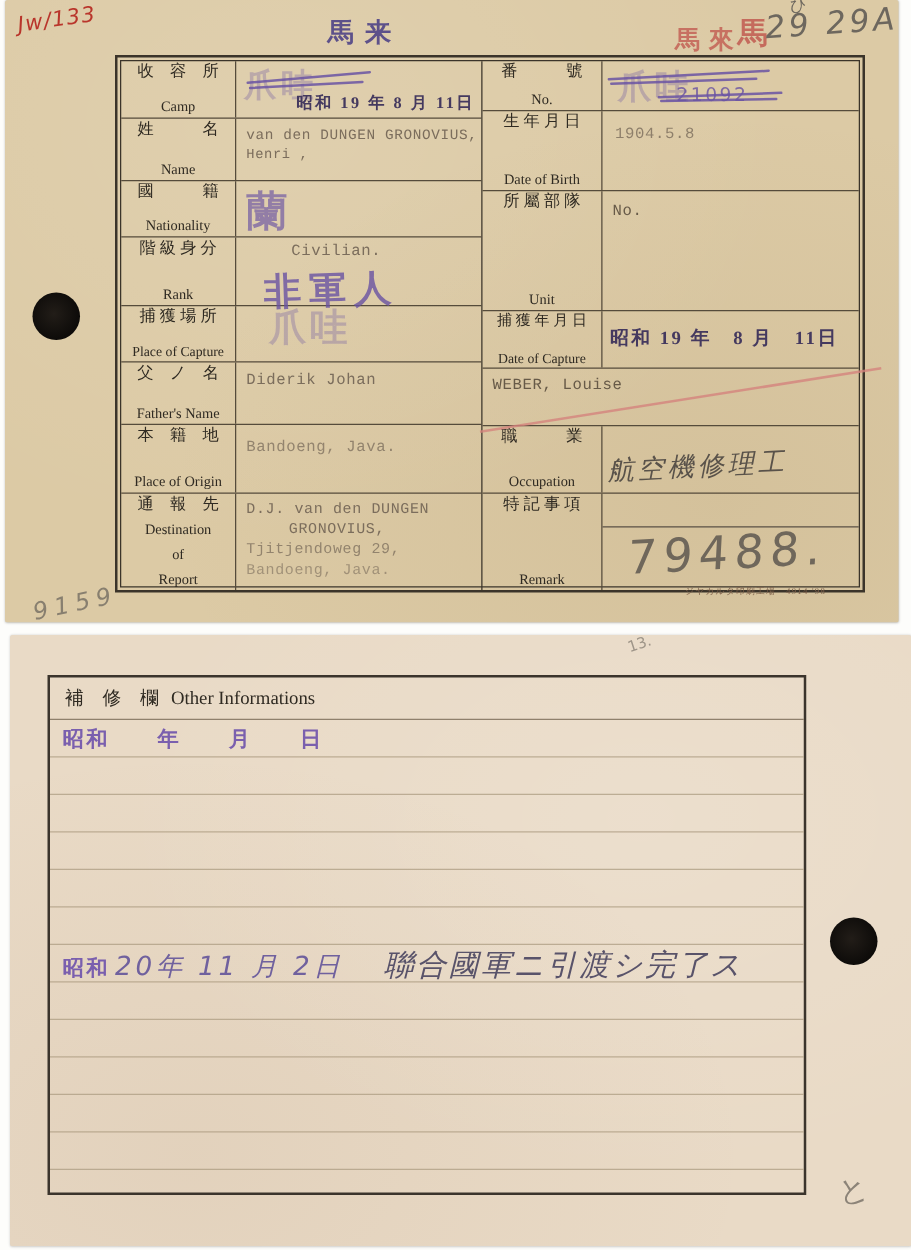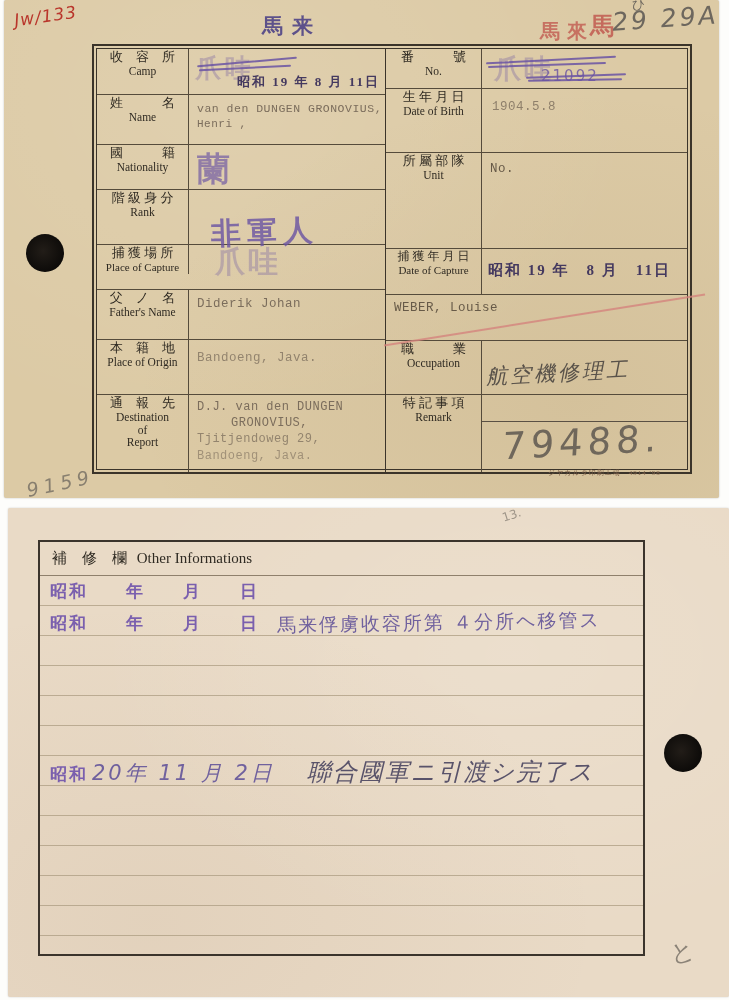--- a/index.html
+++ b/index.html
@@ -39,21 +39,21 @@
   
   .ftable { position:absolute; left:88px; top:44px; width:600px; height:430px;
             border:2px solid #3b342a; padding:2px; }
   .ftable-inner { width:100%; height:100%; border:1px solid #3b342a; display:flex; }
   .half { height:423px; }
   .half-left  { width:289px; }
   .half-right { width:303px; border-left:1px solid #3b342a; }
   .row { display:flex; border-bottom:1px solid #554b3b; }
   .row:last-child { border-bottom:none; }
   .lab { width:92px; border-right:1px solid #554b3b; display:flex; flex-direction:column;
-         align-items:center; justify-content:flex-start; text-align:center; padding:1px; }
+         align-items:center; justify-content:space-between; text-align:center; padding:1px; }
   .half-right .lab { width:96px; }
   .val { flex:1; position:relative; overflow:visible; }
   .label-jp { font-size:13px; color:#2f2a22; line-height:1.15; white-space:nowrap; }
   .label-en { font-size:11.5px; color:#2f2a22; line-height:1.1; white-space:nowrap; }
   .typed { font-family:"Liberation Mono", monospace; font-size:12.5px; color:#7b6d5c;
            letter-spacing:.5px; line-height:1.35; }
   .typed-dk { color:#675a48; }
   .stamp-purple { font-family:"DejaVu Sans", sans-serif; font-weight:bold; color:#6a53a3; }
   .stamp-faint { opacity:.30; }
   .stamp-date { font-family:"Liberation Serif", serif; color:#44395f; letter-spacing:2px;
@@ -123,26 +123,27 @@
             <span class="abs stamp-purple" style="left:8px; top:2px; font-size:33px; opacity:.65;">蘭</span>
           </div>
         </div>
 
         <div class="row" style="height:55px;gap:36px;">
           <div class="lab">
             <span class="label-jp">階 級 身 分</span>
             <span class="label-en">Rank</span>
           </div>
           <div class="val" style="padding:3px 0 0 8px;">
+            <div class="typed">Civilian.</div>
             <span class="abs stamp-purple" style="left:-14px; top:22px; font-size:30px; letter-spacing:6px; opacity:.8; transform:rotate(-2deg); z-index:3;">非軍人</span>
             <span class="abs stamp-purple stamp-faint" style="left:-10px; top:52px; font-size:30px; letter-spacing:3px; z-index:3;">爪哇</span>
           </div>
         </div>
 
-        <div class="row" style="height:45px;flex-direction:column;">
+        <div class="row" style="height:45px;">
           <div class="lab">
             <span class="label-jp">捕 獲 場 所</span>
             <span class="label-en" style="font-size:11px;">Place of Capture</span>
           </div>
           <div class="val"></div>
         </div>
 
         <div class="row" style="height:50px;">
           <div class="lab">
             <span class="label-jp">父　ノ　名</span>
@@ -285,24 +286,20 @@
     <div class="rule" style="top:273px;"></div>
     <div class="rule" style="top:303px;"></div>
     <div class="rule" style="top:333px;"></div>
     <div class="rule" style="top:363px;"></div>
     <div class="rule" style="top:393px;"></div>
 
     <div class="abs" style="left:10px; top:38px;">
       <span class="bstamp">昭和　　年　　月　　日</span>
     </div>
 
-    <div class="abs" style="left:10px; top:68px; white-space:nowrap;">
-      <span class="bstamp">昭和　　年　　月　　日</span>
-      <span class="bhand-purple" style="font-size:19px; letter-spacing:2px; margin-left:14px; transform:rotate(-1deg); display:inline-block;">馬来俘虜收容所第 ４分所ヘ移管ス</span>
-    </div>
 
     <div class="abs" style="left:10px; top:214px; white-space:nowrap;">
       <span class="bstamp">昭和</span>
       <span class="bhand-purple" style="font-size:21px; letter-spacing:3px; font-style:italic;">20年 11 月 2日</span>
       <span class="bhand-dark" style="font-size:24px; letter-spacing:2px; margin-left:28px; font-style:italic;">聯合國軍ニ引渡シ完了ス</span>
     </div>
   </div>
 
   <div class="pencil" style="left:662px; top:428px; font-size:24px; transform:rotate(-14deg); opacity:.75;">と</div>
 

